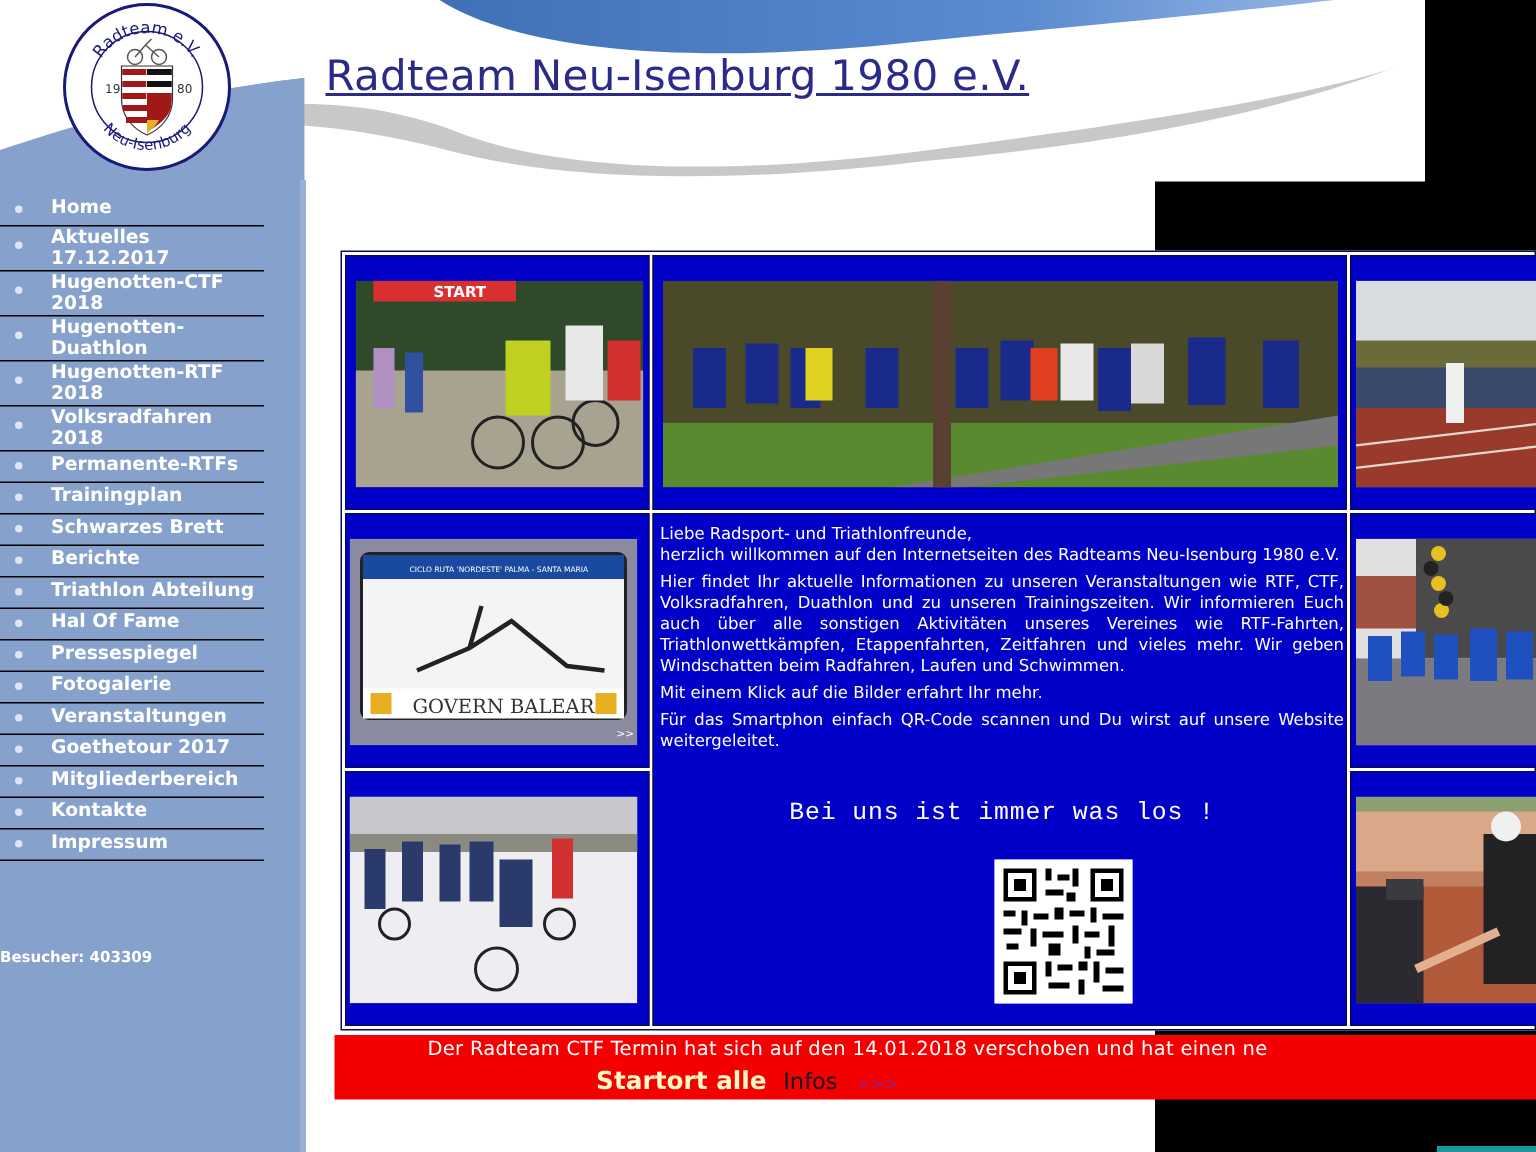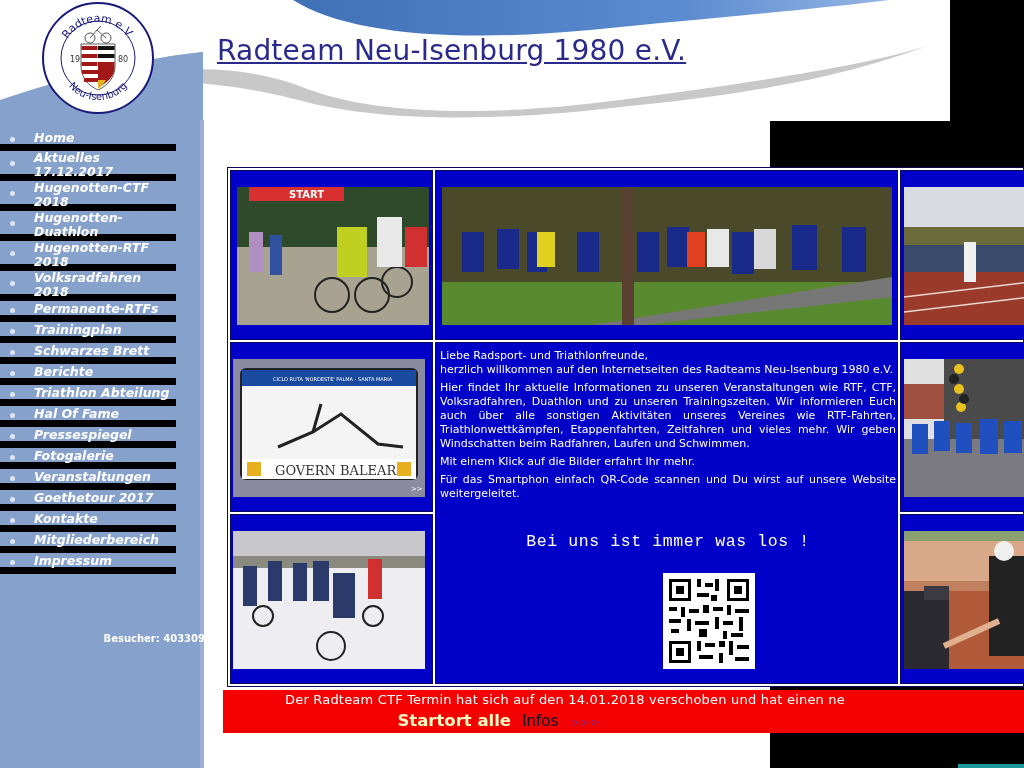--- a/index.html
+++ b/index.html
@@ -16,26 +16,26 @@
 
   
   .logo { position: absolute; left: 42px; top: 2px; width: 112px; height: 112px; border-radius: 50%; background: #ffffff; border: 2px solid #1a1a7a; }
   .logo svg { position: absolute; left: 0; top: 0; }
 
   
   .sidebar { position: absolute; left: 0; top: 122px; width: 203px; height: 646px; background: #86a1cc; }
   .sidebar-top { position: absolute; left: 0; top: 70px; width: 203px; height: 60px; }
   .sidebar-edge { position: absolute; left: 200px; top: 120px; width: 4px; height: 648px; background: #9bb0d4; }
   .nav { position: absolute; left: 0; top: 130px; width: 203px; }
-  .nav-item { position: relative; display: block; padding-left: 34px; width: 176px; color: #ffffff; font-weight: bold; font-size: 12.5px; line-height: 14px; text-decoration: none; border-bottom: 7px solid #000000; font-style: italic; }
+  .nav-item { position: relative; display: block; padding-left: 34px; width: 176px; color: #ffffff; font-weight: bold; font-size: 12.5px; line-height: 14px; text-decoration: none; border-bottom: 1px solid #000000; }
   .nav-item .bullet { position: absolute; left: 10px; top: 7px; width: 5px; height: 5px; border-radius: 50%; background: #dfe6f3; }
   .nav-item.single { height: 21px; padding-top: 1px; }
   .nav-item.double { height: 30px; padding-top: 0; }
   .nav-item.double .bullet { top: 10px; }
-  .visitor { position: absolute; left: 0; top: 633px; width: 205px; text-align: right; color: #ffffff; font-weight: bold; font-size: 10px; }
+  .visitor { position: absolute; left: 0; top: 633px; width: 205px; text-align: left; color: #ffffff; font-weight: bold; font-size: 10px; }
 
   
   .black-right { position: absolute; left: 770px; top: 121px; width: 254px; height: 647px; background: #000000; }
   .teal-bar { position: absolute; left: 958px; top: 764px; width: 66px; height: 4px; background: #1a9a9a; }
 
   
   .grid { position: absolute; left: 227px; top: 167px; width: 797px; height: 520px; background: #ffffff; border: 1px solid #0a0a5a; padding-left: 32px; }
   .cell { position: absolute; background: #0000c8; border: 1px solid #0a0a5a; }
   .photo { position: absolute; overflow: hidden; }
   .photo svg { display: block; }
@@ -122,22 +122,22 @@
   <a class="nav-item single"><span class="bullet"></span><span>Permanente-RTFs</span></a>
   <a class="nav-item single"><span class="bullet"></span><span>Trainingplan</span></a>
   <a class="nav-item single"><span class="bullet"></span><span>Schwarzes Brett</span></a>
   <a class="nav-item single"><span class="bullet"></span><span>Berichte</span></a>
   <a class="nav-item single"><span class="bullet"></span><span>Triathlon Abteilung</span></a>
   <a class="nav-item single"><span class="bullet"></span><span>Hal Of Fame</span></a>
   <a class="nav-item single"><span class="bullet"></span><span>Pressespiegel</span></a>
   <a class="nav-item single"><span class="bullet"></span><span>Fotogalerie</span></a>
   <a class="nav-item single"><span class="bullet"></span><span>Veranstaltungen</span></a>
   <a class="nav-item single"><span class="bullet"></span><span>Goethetour 2017</span></a>
+  <a class="nav-item single"><span class="bullet"></span><span>Mitgliederbereich</span></a>
   <a class="nav-item single"><span class="bullet"></span><span>Kontakte</span></a>
-  <a class="nav-item single"><span class="bullet"></span><span>Mitgliederbereich</span></a>
   <a class="nav-item single"><span class="bullet"></span><span>Impressum</span></a>
 </nav>
 <div class="visitor">Besucher: 403309</div>
 
 <div class="black-right"></div>
 <div class="teal-bar"></div>
 
 <div class="grid">
 
   <div class="cell" style="left:2px;top:2px;width:203px;height:170px;">

